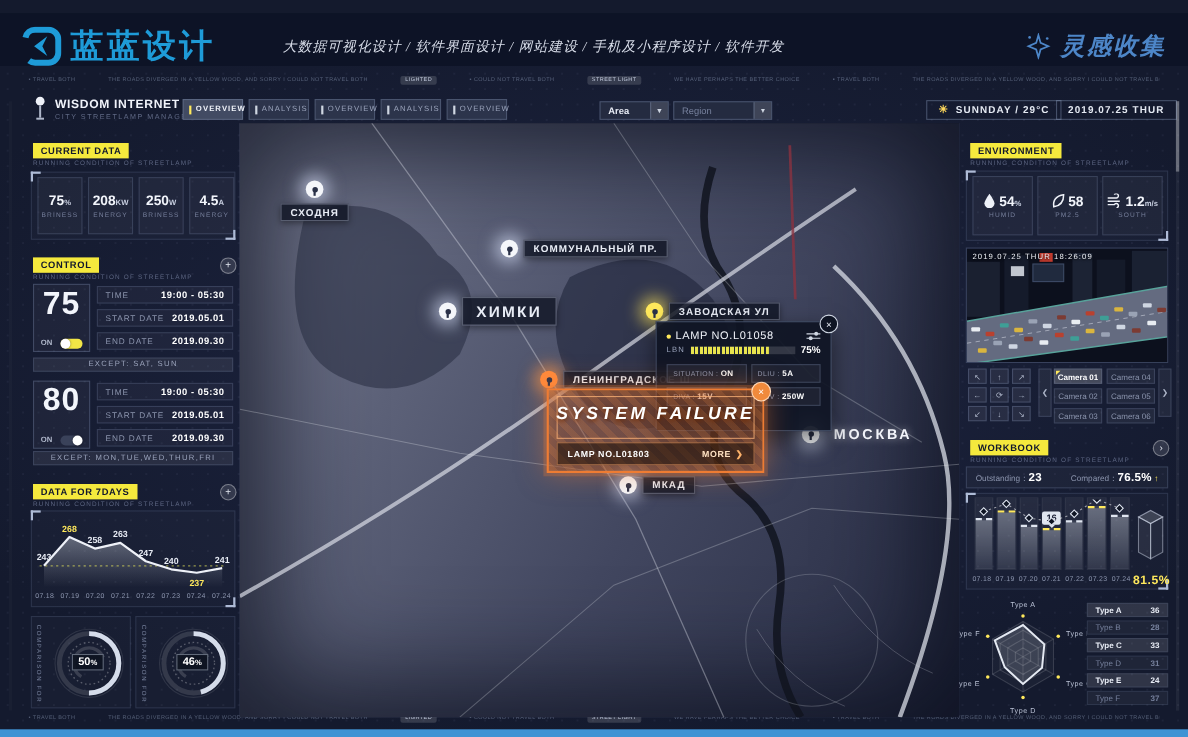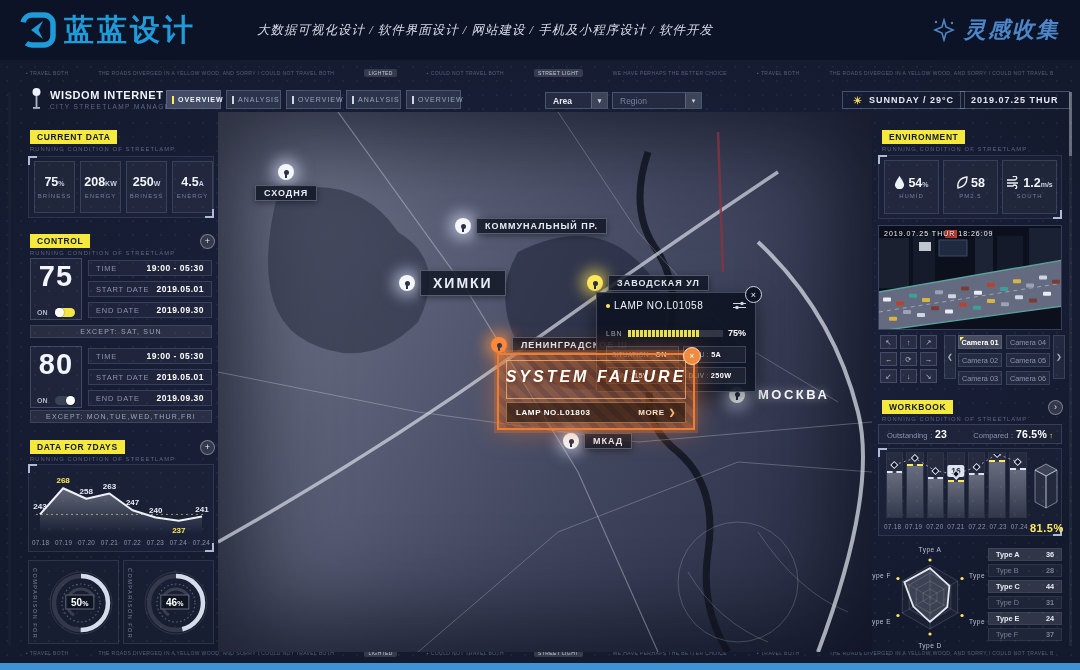--- a/index.html
+++ b/index.html
@@ -1,19 +1,19 @@
 <!DOCTYPE html>
 <html><head>
 <meta charset="utf-8">
 <style>
   html,body{margin:0;padding:0;background:#0a0f1f;}
   .page{position:relative;width:1080px;height:670px;overflow:hidden;
         font-family:"Liberation Sans",sans-serif;color:#d7dce8;background:#141a2d;}
   
-  .banner{position:absolute;left:0;top:0;width:1080px;height:60px;background:#0d1326;
+  .banner{position:absolute;left:0;top:12px;width:1080px;height:60px;background:#0d1326;
           display:flex;align-items:center;padding:0 20px;box-sizing:border-box;gap:16px;}
   .logo-wrap{display:flex;align-items:center;gap:8px;}
   .logo-text{font-size:30px;font-weight:700;color:#1e9bd8;letter-spacing:3px;}
   .contacts{display:flex;flex-direction:column;gap:3px;margin-left:8px;font-size:11px;color:#cfd6e2;}
   .contacts .row1{letter-spacing:.5px}
   .contacts .arr{color:#8b94ad;font-size:8px;letter-spacing:2px;margin-left:8px}
   .services{margin-left:45px;font-size:12.5px;font-style:italic;color:#d7dce8;
             font-family:"Liberation Serif",serif;letter-spacing:1px;white-space:nowrap}
   .collect{margin-left:auto;display:flex;align-items:center;gap:8px;color:#4d86c8;
            font-size:22px;font-weight:700;font-style:italic;font-family:"Liberation Serif",serif;letter-spacing:2px}
@@ -103,21 +103,21 @@
   .pin.lg .lbl{font-size:14px;padding:4px 12px;letter-spacing:2px}
   .pin.plain .lbl{background:none;border:none;font-size:13px;letter-spacing:2.5px;color:#f2f4fa;
             text-shadow:0 0 8px rgba(255,255,255,.55);box-shadow:none}
   
   .popup{position:absolute;left:596px;top:292px;width:160px;height:100px;background:rgba(15,20,35,.93);
          border:1px solid rgba(150,170,210,.35);z-index:5;padding:7px 9px;box-sizing:border-box;
          box-shadow:0 8px 20px rgba(0,0,0,.5)}
   .popup .trow{display:flex;align-items:center;gap:4px}
   .popup .pdot{width:4px;height:4px;border-radius:50%;background:#ffe95c}
   .popup .ptitle{font-size:10px;font-weight:400;letter-spacing:.6px;color:#f0f3fa}
-  .popup .lbnrow{display:flex;align-items:center;gap:5px;margin-top:17px}
+  .popup .lbnrow{display:flex;align-items:center;gap:5px;margin-top:2px}
   .popup .lbn-l{font-size:7px;color:#9aa3bb;letter-spacing:1px}
   .popup .pbar{flex:1;height:7px;background:rgba(255,255,255,.14);position:relative;overflow:hidden}
   .popup .pfill{position:absolute;left:0;top:0;bottom:0;
          background:repeating-linear-gradient(90deg,#e8e44e 0 3px,rgba(20,25,40,.6) 3px 4px)}
   .popup .lbn-v{font-size:9px;font-weight:800;color:#fff}
   .popup .grid{display:grid;grid-template-columns:1.15fr 1fr;gap:4px;margin-top:8px}
   .popup .cell{border:1px solid rgba(150,170,210,.25);background:rgba(255,255,255,.05);
          font-size:6.3px;padding:3px 5px;color:#8b94ad;letter-spacing:.4px;white-space:nowrap}
   .popup .cell b{color:#fff;font-size:7.3px}
   .closebtn{position:absolute;right:-7px;top:-7px;width:15px;height:15px;border-radius:50%;background:#0f1524;
@@ -692,21 +692,21 @@
       <div class="trow2 hot">
         <span>Type A</span>
         <span style="font-weight:700">36</span>
       </div>
       <div class="trow2">
         <span>Type B</span>
         <span style="font-weight:700">28</span>
       </div>
       <div class="trow2 hot">
         <span>Type C</span>
-        <span style="font-weight:700">44</span>
+        <span style="font-weight:700">33</span>
       </div>
       <div class="trow2">
         <span>Type D</span>
         <span style="font-weight:700">31</span>
       </div>
       <div class="trow2 hot">
         <span>Type E</span>
         <span style="font-weight:700">24</span>
       </div>
       <div class="trow2">

